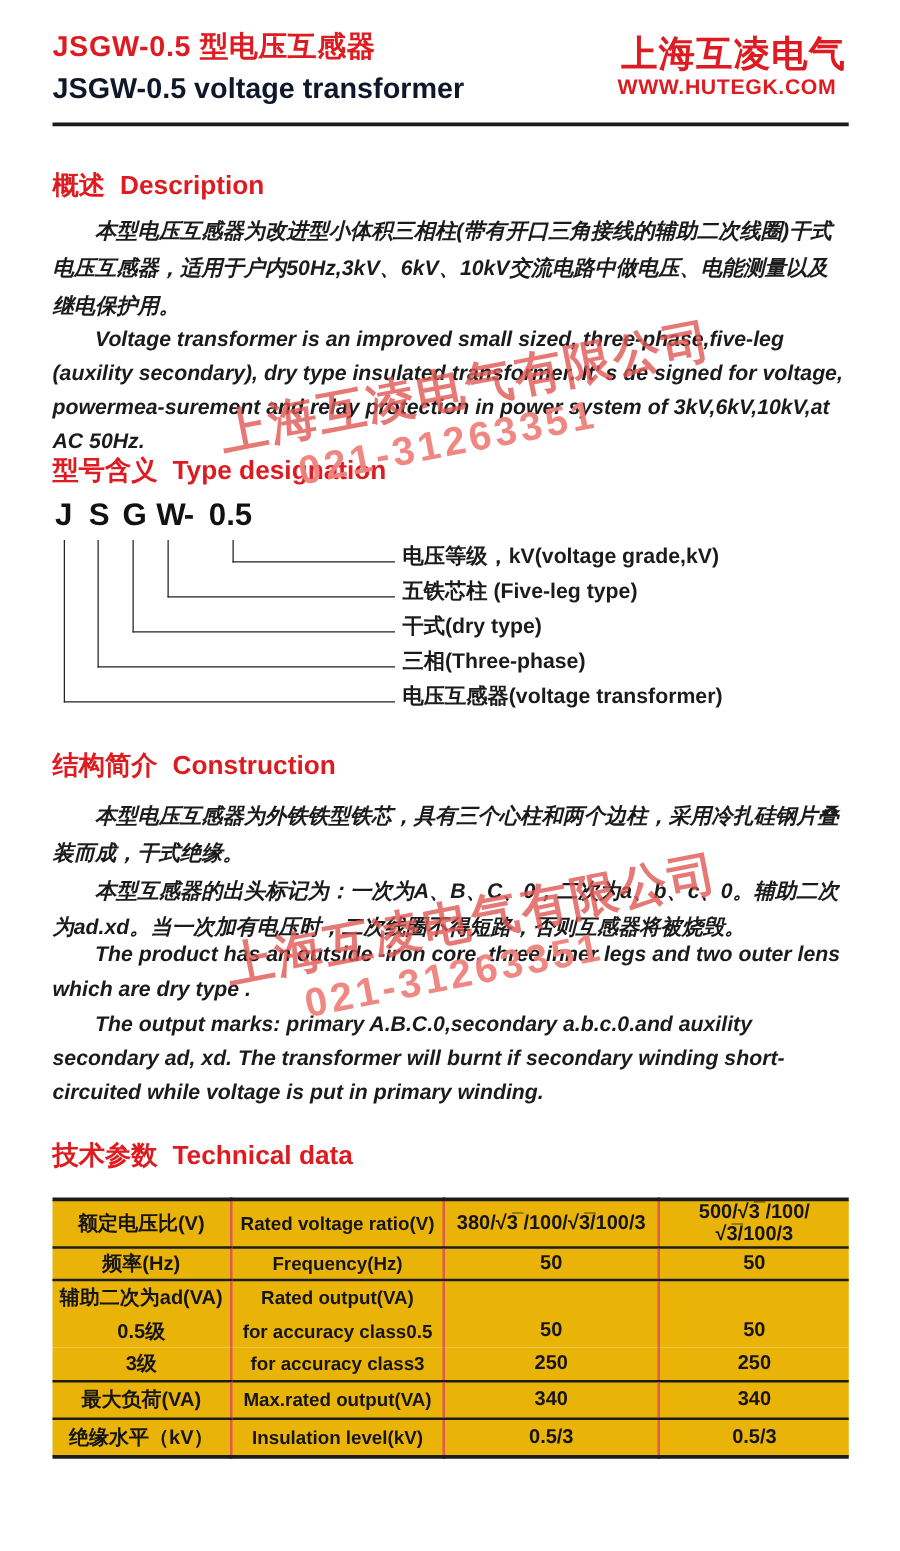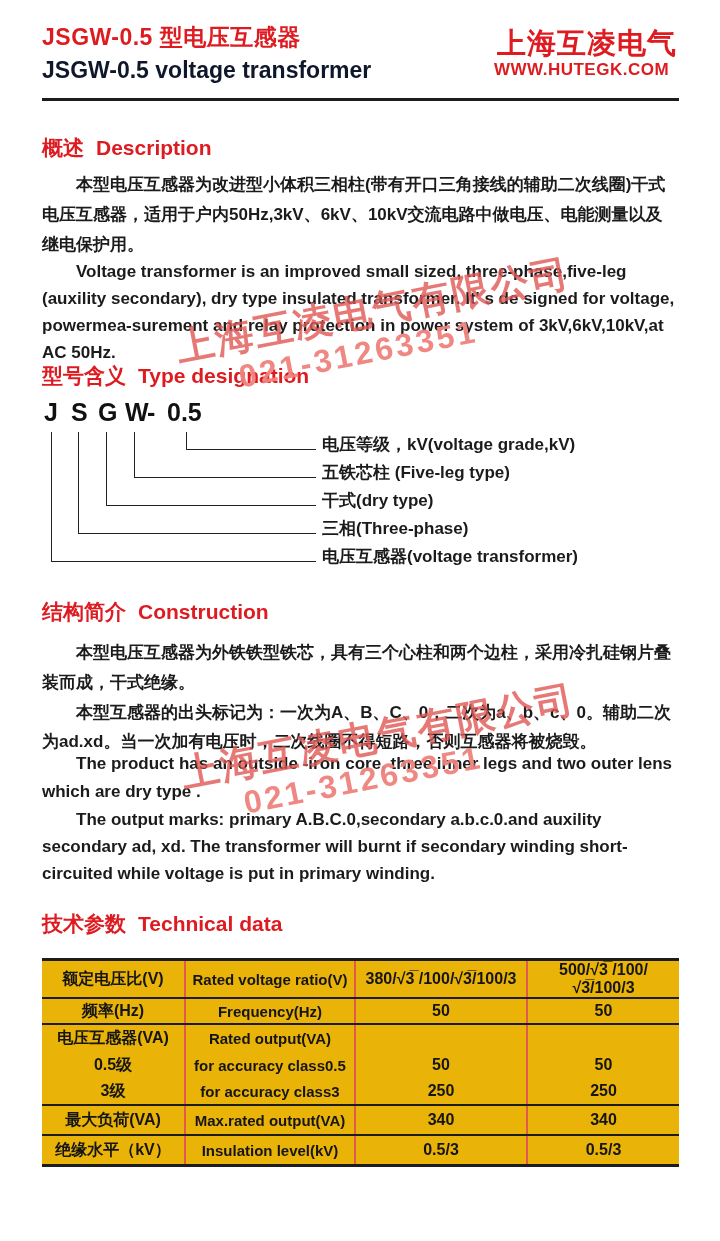--- a/index.html
+++ b/index.html
@@ -20,21 +20,21 @@
   .website{left:494px;top:60px;font-size:17px;font-weight:bold;color:#dd1b20;letter-spacing:.5px;}
   .hr{left:42px;top:98px;width:637px;height:3px;background:#1c1c1c;}
   
   .sec-h{font-size:21px;font-weight:bold;color:#dd1b20;white-space:nowrap;}
   .sec-h .en{margin-left:12px;margin-top:40px;}
   .h-desc{left:42px;top:134px;}
   .h-type{left:42px;top:362px;}
   .h-constr{left:42px;top:598px;}
   .h-tech{left:42px;top:910px;}
   
-  .para{width:637px;font-size:17px;font-weight:bold;text-indent:2em;color:#1b1b1b;}
+  .para{width:637px;font-size:17px;font-weight:bold;text-indent:2em;color:#1b1b1b;font-style:italic;}
   .p-desc-zh{left:42px;top:170px;line-height:30px;}
   .p-desc-en{left:42px;top:258px;line-height:27px;}
   .p-c1-zh{left:42px;top:638px;line-height:30px;}
   .p-c2-zh{left:42px;top:698px;line-height:29px;}
   .p-c1-en{left:42px;top:750px;line-height:28px;}
   .p-c2-en{left:42px;top:806px;line-height:27px;}
   
   .model-char{top:398px;font-size:25px;font-weight:bold;color:#111;}
   .diag-line{border-left:1.5px solid #222;border-bottom:1.5px solid #222;}
   .diag-label{left:322px;font-size:17px;font-weight:bold;white-space:nowrap;color:#1b1b1b;}
@@ -136,21 +136,21 @@
         <td class="v c3">380/√3̅ /100/√3̅/100/3</td>
         <td class="v c4">500/√3̅ /100/√3̅/100/3</td>
       </tr>
       <tr class="sep">
         <td class="zh c1">频率(Hz)</td>
         <td class="en c2">Frequency(Hz)</td>
         <td class="v c3">50</td>
         <td class="v c4">50</td>
       </tr>
       <tr class="r-block-first">
-        <td class="zh c1">电压互感器(VA)</td>
+        <td class="zh c1">辅助二次为ad(VA)</td>
         <td class="en c2">Rated output(VA)</td>
         <td class="v c3"></td>
         <td class="v c4"></td>
       </tr>
       <tr class="r-block">
         <td class="zh c1">0.5级</td>
         <td class="en c2">for accuracy class0.5</td>
         <td class="v c3">50</td>
         <td class="v c4">50</td>
       </tr>

